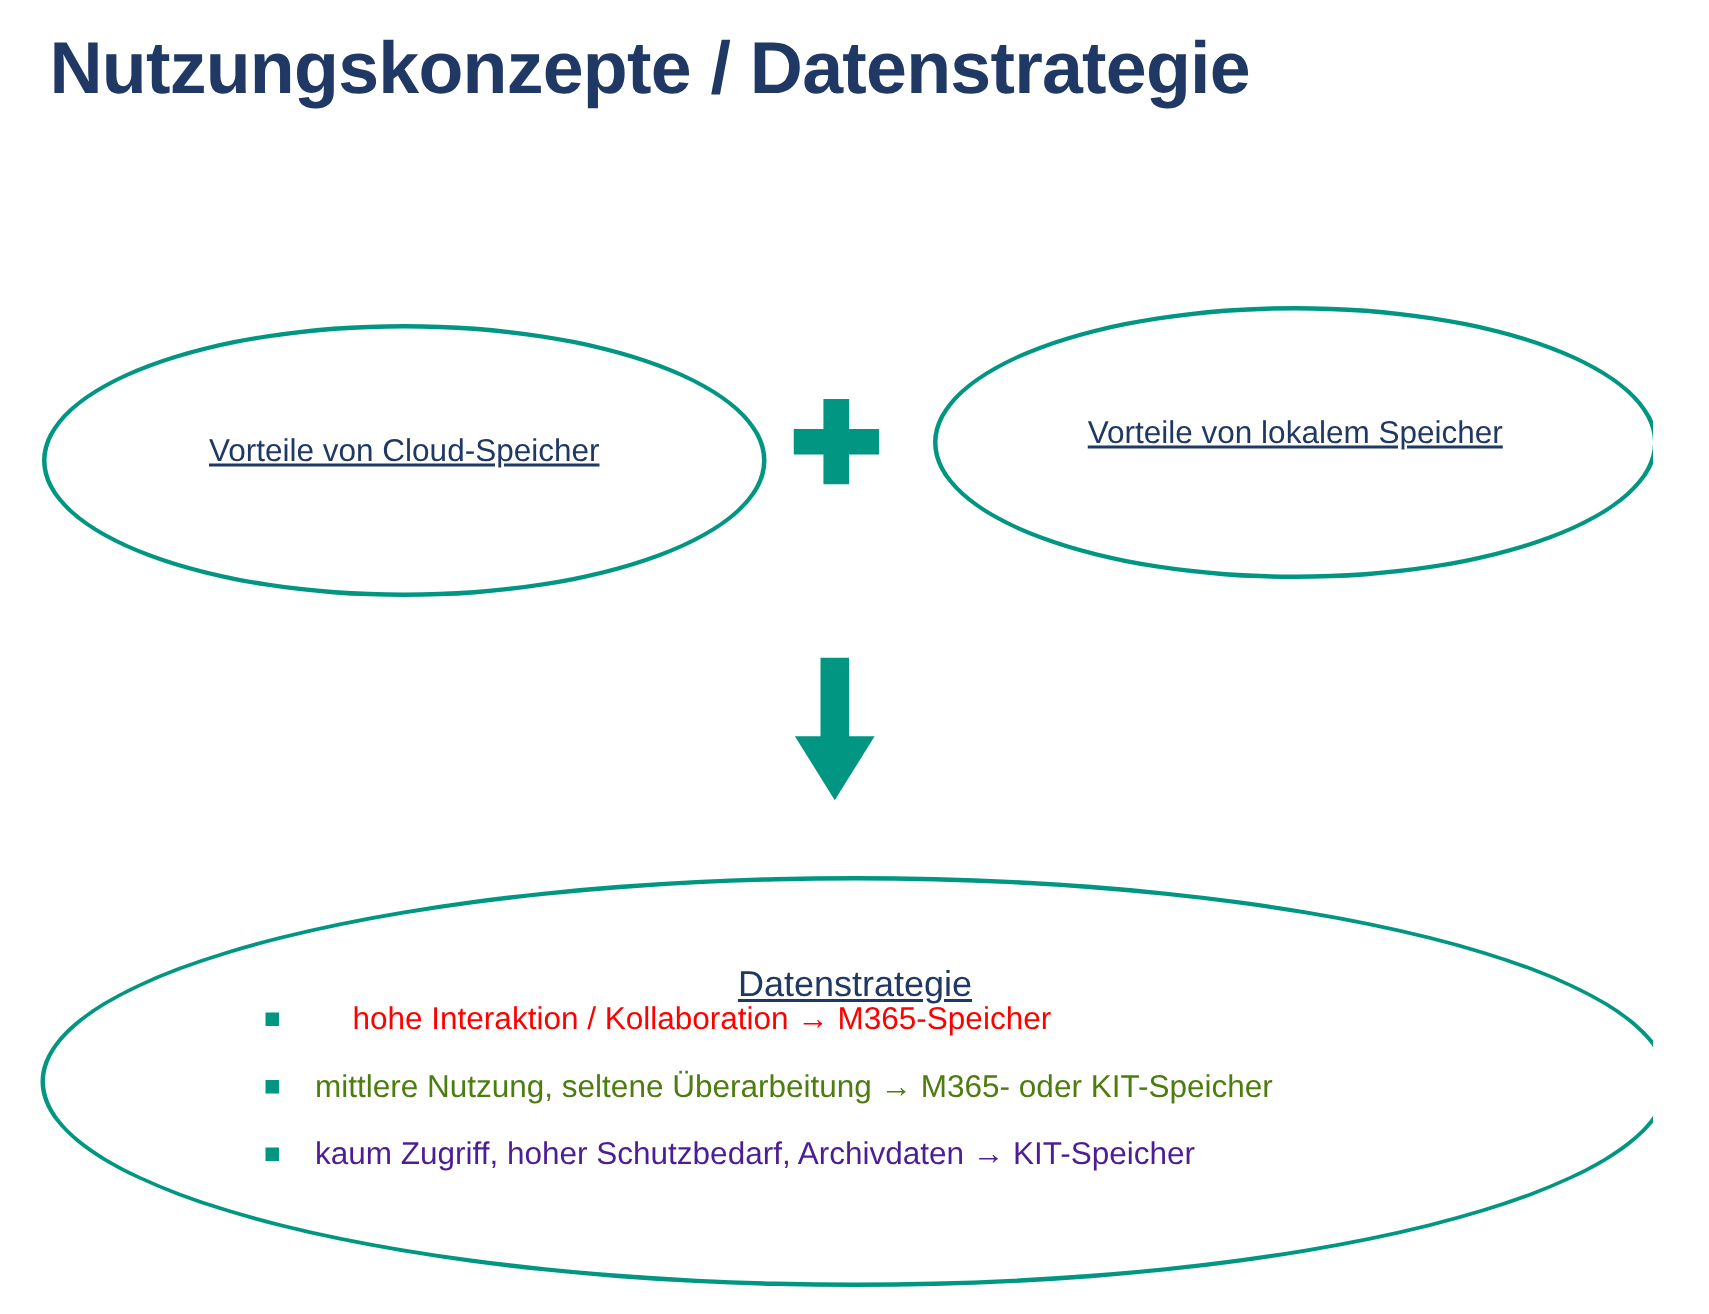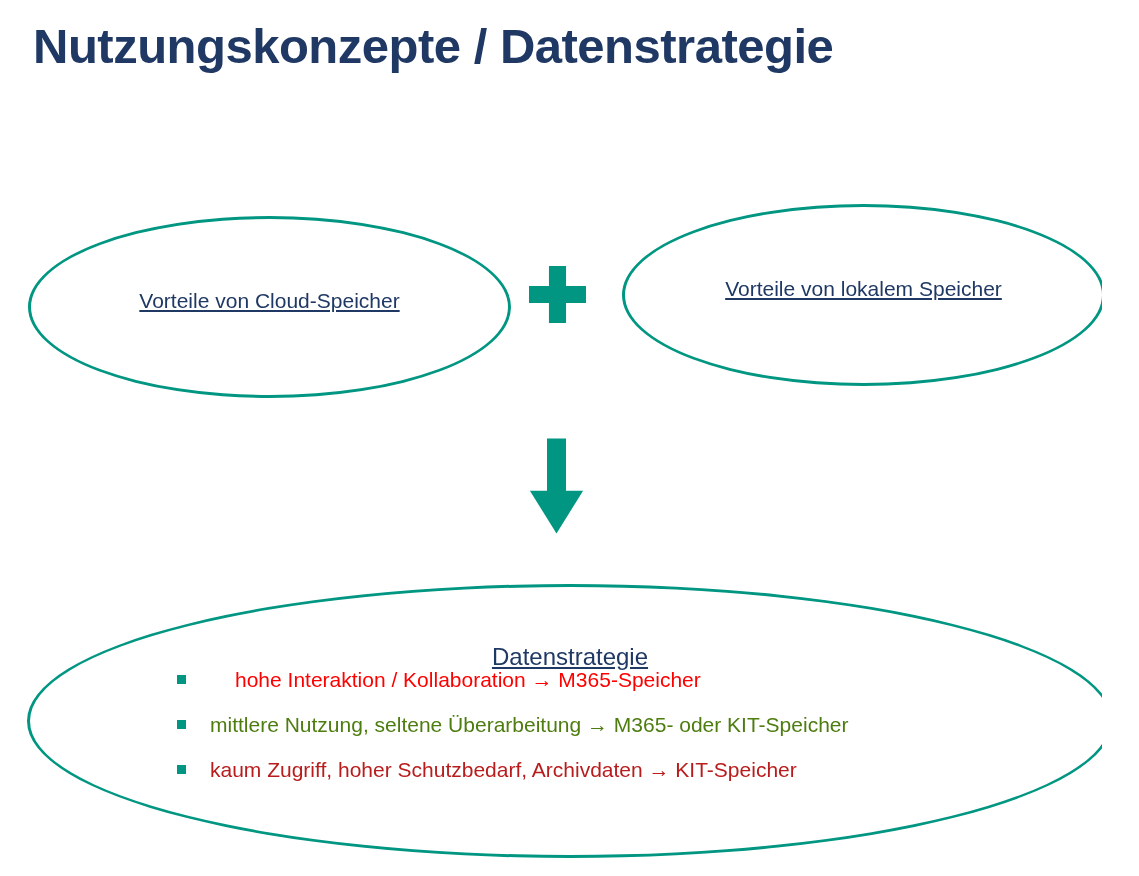--- a/index.html
+++ b/index.html
@@ -140,20 +140,20 @@
     <div class="strategy-heading">Datenstrategie</div>
     <ul class="strategy-list">
       <li class="strategy-item" style="color: rgb(255, 0, 0); gap: 25px;">
         <span class="bullet-square"></span>
         <span>hohe Interaktion / Kollaboration → M365-Speicher</span>
       </li>
       <li class="strategy-item" style="color: #4d7c0f;">
         <span class="bullet-square"></span>
         <span>mittlere Nutzung, seltene Überarbeitung → M365- oder KIT-Speicher</span>
       </li>
-      <li class="strategy-item" style="color: #b91c1c; align-items: center;">
+      <li class="strategy-item" style="color: #4c1d95; align-items: center;">
         <span class="bullet-square"></span>
         <span>kaum Zugriff, hoher Schutzbedarf, Archivdaten → KIT-Speicher</span>
       </li>
     </ul>
   </div>
 
 </div>
 
 </body></html>

